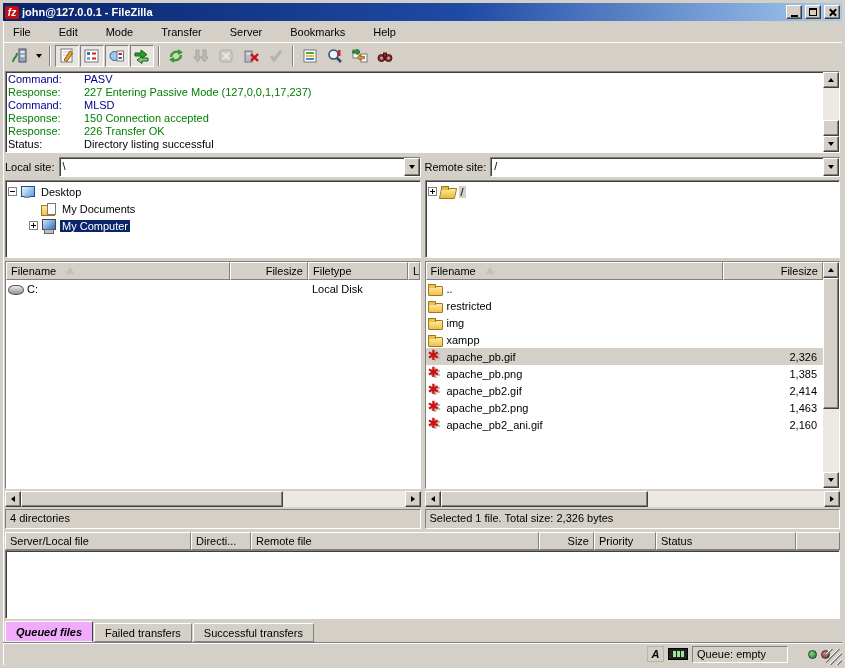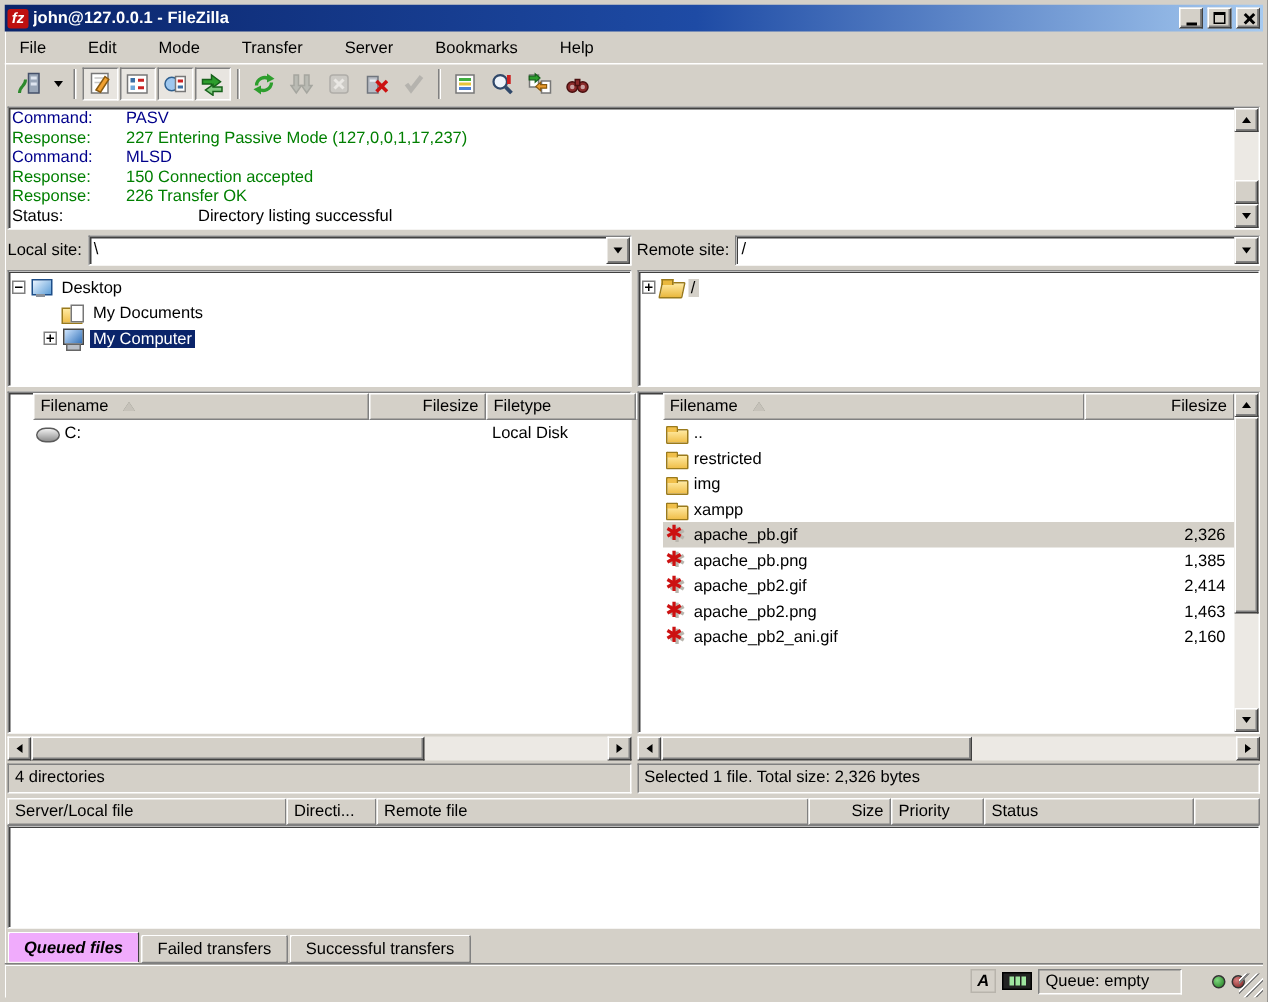--- a/index.html
+++ b/index.html
@@ -68,21 +68,21 @@
   .trow{display:flex;align-items:center;height:17px;gap:3px;white-space:nowrap;}
   .tlabel{padding:0 2px;}
   .sel-focus{background:#0a246a;color:#fff;}
   .sel-gray{background:#d4d0c8;}
   .expander{width:9px;height:9px;flex:0 0 9px;border:1px solid #808080;background:#fff;position:relative;}
   .expander::before{content:"";position:absolute;left:1px;top:3px;width:5px;height:1px;background:#000;}
   .expander.plus::after{content:"";position:absolute;left:3px;top:1px;width:1px;height:5px;background:#000;}
   .tindent{width:18px;flex:0 0 18px;}
   .tindent9{width:9px;flex:0 0 9px;}
   
-  .listwrap{flex:1;display:flex;min-height:0;border:1px solid;border-color:#808080 #fff #fff #808080;box-shadow:inset 1px 1px 0 #404040;background:#ffffff;margin-bottom:2px;padding-left:16px;}
+  .listwrap{flex:1;display:flex;min-height:0;border:1px solid;border-color:#808080 #fff #fff #808080;box-shadow:inset 1px 1px 0 #404040;background:#86efac;margin-bottom:2px;}
   .listmain{flex:1;display:flex;flex-direction:column;min-width:0;}
   .lheader{display:grid;height:18px;flex:0 0 18px;}
   .lbody{flex:1;overflow:hidden;background:#fff;}
   .frow{display:grid;height:17px;align-items:center;white-space:nowrap;}
   .frow>span{overflow:hidden;}
   .cell-name{display:flex;align-items:center;gap:3px;padding-left:2px;}
   .cell-size{text-align:right;padding-right:6px;}
   .cell-type{padding-left:4px;}
   .grid-local{grid-template-columns:224px 78px 100px 1fr;}
   .grid-remote{grid-template-columns:1fr 100px;}
@@ -284,21 +284,21 @@
           <span>MLSD</span>
         </div>
       <div class="logline" style="color: rgb(0, 127, 0);">
           <span class="pfx">Response:</span>
           <span>150 Connection accepted</span>
         </div>
       <div class="logline" style="color: rgb(0, 127, 0);">
           <span class="pfx">Response:</span>
           <span>226 Transfer OK</span>
         </div>
-      <div class="logline" style="color: rgb(0, 0, 0); gap: 48px;">
+      <div class="logline" style="color: rgb(0, 0, 0);">
           <span class="pfx">Status:</span>
           <span>Directory listing successful</span>
         </div>
     </div>
     <div class="vscroll">
       <button class="sbtn raised">
           <span class="tri-u"></span>
         </button>
       <span class="fill"></span>
       <span class="sbtn thumb raised"></span>

